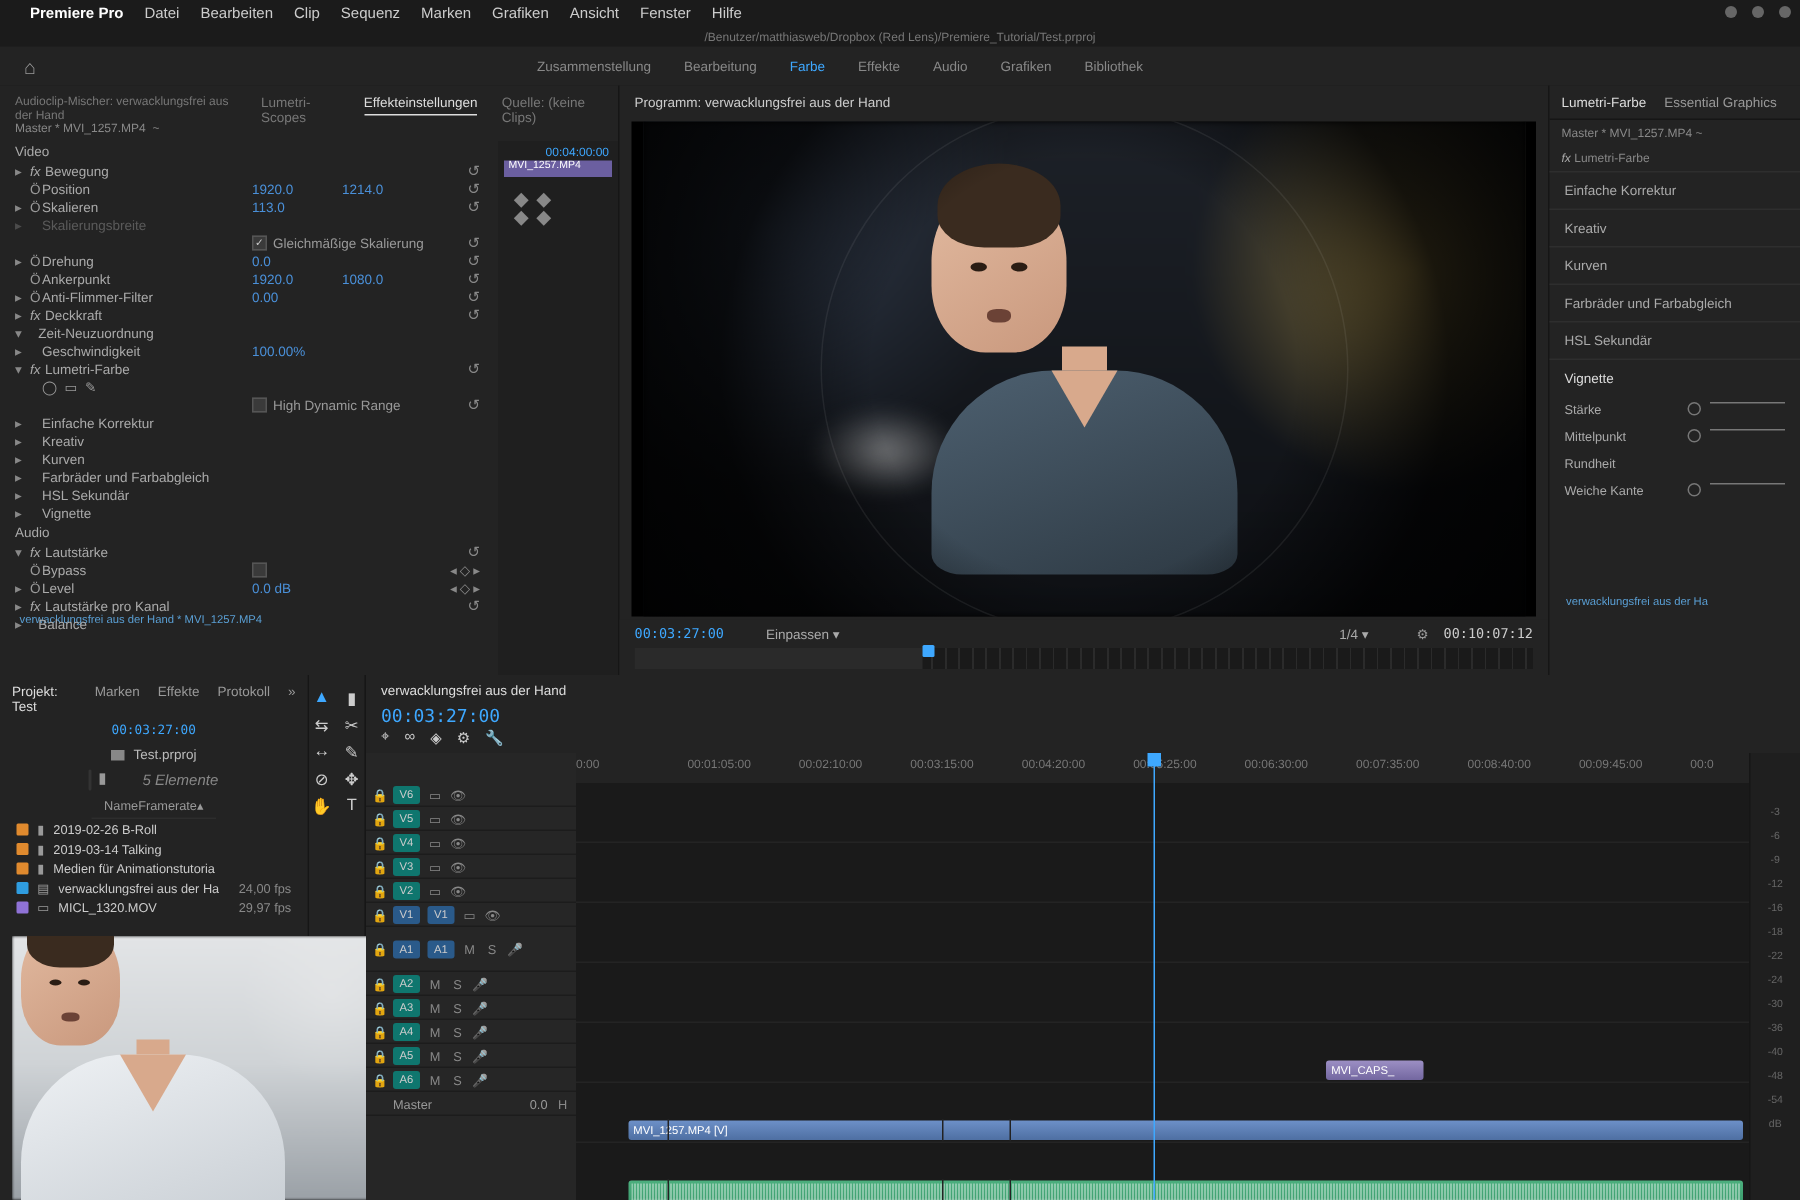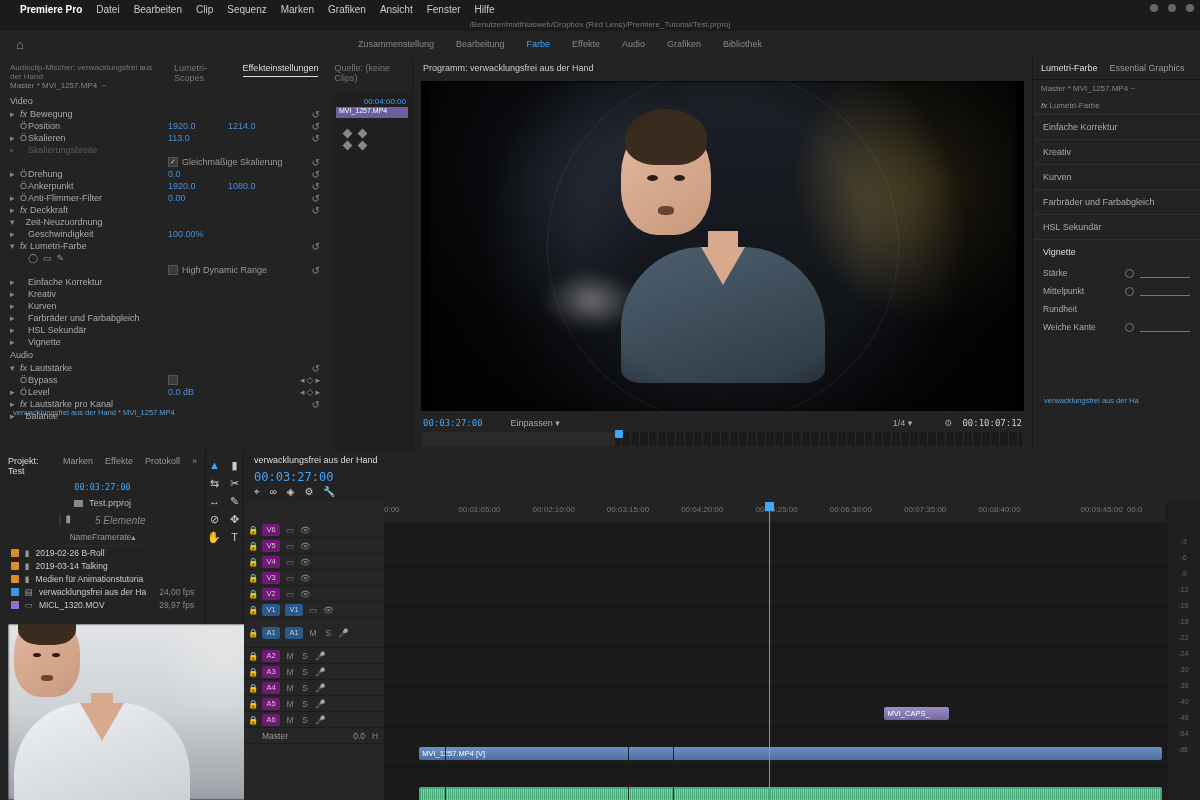--- a/index.html
+++ b/index.html
@@ -72,21 +72,21 @@
 .scrub-head { position:absolute; left:32%; top:-2px; width:8px; height:8px; background:#3ea8ff; border-radius:1px; }
 .scrub-ticks { position:absolute; inset:0; background:repeating-linear-gradient(90deg,#444 0,#444 1px,transparent 1px,transparent 9px); opacity:.4; }
 .transport { display:flex; justify-content:center; gap:14px; font-size:10px; color:#ccc; height:18px; align-items:center; }
 .transport span { cursor:default; }
 .lumetri-panel { width:168px; background:#232323; border-left:1px solid #161616; font-size:9px; }
 .lum-tabs { display:flex; gap:12px; padding:6px 8px; border-bottom:1px solid #161616; }
 .lum-tabs .active { color:#ddd; }
 .lum-bread { font-size:8px; padding:4px 8px; color:#888; }
 .lum-bread .clip { color:#5a9fd4; }
 .lum-section { padding:7px 10px; border-top:1px solid #2e2e2e; color:#aaa; }
-.lum-prop { display:flex; align-items:flex-end; padding:4px 10px; font-size:8.5px; }
+.lum-prop { display:flex; align-items:flex-start; padding:4px 10px; font-size:8.5px; }
 .lum-prop .lname { flex:1; color:#aaa; }
 .lum-prop .radio { width:9px; height:9px; border:1px solid #777; border-radius:50%; }
 .lum-slider { flex:0 0 50px; height:1px; background:#777; margin-left:6px; position:relative; }
 .row2 { display:flex; height:350px; }
 .project-panel { width:205px; background:#232323; display:flex; flex-direction:column; position:relative;align-items:center; }
 .proj-tabs { display:flex; gap:12px; padding:6px 8px; font-size:9px; }
 .proj-tabs .active { color:#ddd; }
 .proj-tabs .overflow { margin-left:auto; }
 .proj-time { font-size:8.5px; color:#3ea8ff; font-family:monospace; padding:0 8px 3px 8px; }
 .proj-name { display:flex; align-items:center; gap:6px; padding:3px 8px; font-size:9px; color:#bbb; }
@@ -121,21 +121,21 @@
 .timeline-panel { flex:1; background:#232323; border-left:1px solid #161616; display:flex; flex-direction:column; }
 .tl-tabs { padding:5px 10px; font-size:9px; }
 .tl-tabs .active { color:#ddd; }
 .tl-time { font-family:monospace; color:#3ea8ff; font-size:12px; padding:0 10px 2px 10px; }
 .tl-toolbar { display:flex; gap:10px; padding:0 10px 4px 10px; font-size:10px; color:#ccc; }
 .tl-body { flex:1; display:flex; position:relative; }
 .track-headers { width:140px; background:#262626; font-size:8.5px; }
 .track-row { display:flex; align-items:center; height:16px; border-bottom:1px solid #1c1c1c; padding:0 4px; gap:5px; }
 .track-row.big { height:30px; }
 .tlock { width:9px; color:#888; }
-.ttag { width:18px; height:12px; background:#701a75; color:#ccc; display:flex; align-items:center; justify-content:center; font-size:7.5px; border-radius:2px; }
+.ttag { width:18px; height:12px; background:#0f766e; color:#ccc; display:flex; align-items:center; justify-content:center; font-size:7.5px; border-radius:2px; }
 .ttag.on { background:#2a5a8a; }
 .tbtn { width:10px; color:#888; text-align:center; }
 .tl-canvas { flex:1; background:#1a1a1a; position:relative; overflow:hidden; }
 .ruler { height:20px; background:#232323; position:relative; font-size:8px; color:#777; }
 .ruler-tick { position:absolute; top:3px; }
 .playhead { position:absolute; top:0; bottom:0; width:1px; background:#3ea8ff; }
 .playhead .ph-top { position:absolute; top:0; left:-4px; width:9px; height:9px; background:#3ea8ff; }
 .track-lane { height:16px; border-bottom:1px solid #242424; position:relative;margin-top:24px; }
 .track-lane.big { height:30px; }
 .clip { position:absolute; top:1px; bottom:1px; border-radius:2px; font-size:7.5px; color:#fff; padding:0 3px; overflow:hidden; display:flex; align-items:center; }
@@ -676,21 +676,21 @@
         <div class="ruler" id="ruler">
             <span class="ruler-tick" style="left: 0%;">0:00</span>
             <span class="ruler-tick" style="left: 9.5%;">00:01:05:00</span>
             <span class="ruler-tick" style="left: 19%;">00:02:10:00</span>
             <span class="ruler-tick" style="left: 28.5%;">00:03:15:00</span>
             <span class="ruler-tick" style="left: 38%;">00:04:20:00</span>
             <span class="ruler-tick" style="left: 47.5%;">00:05:25:00</span>
             <span class="ruler-tick" style="left: 57%;">00:06:30:00</span>
             <span class="ruler-tick" style="left: 66.5%;">00:07:35:00</span>
             <span class="ruler-tick" style="left: 76%;">00:08:40:00</span>
-            <span class="ruler-tick" style="left: 85.5%; margin-left: 28px;">00:09:45:00</span>
+            <span class="ruler-tick" style="left: 85.5%;">00:09:45:00</span>
             <span class="ruler-tick" style="left: 95%;">00:0</span>
           </div>
         <div class="track-lane"></div>
           <div class="track-lane"></div>
           <div class="track-lane"></div>
           <div class="track-lane"></div>
         <div class="track-lane">
             <div class="clip vid2" id="v2clip" style="left: 64%; width: 8.2%;">
               <span>MVI_CAPS_</span>
             </div>

